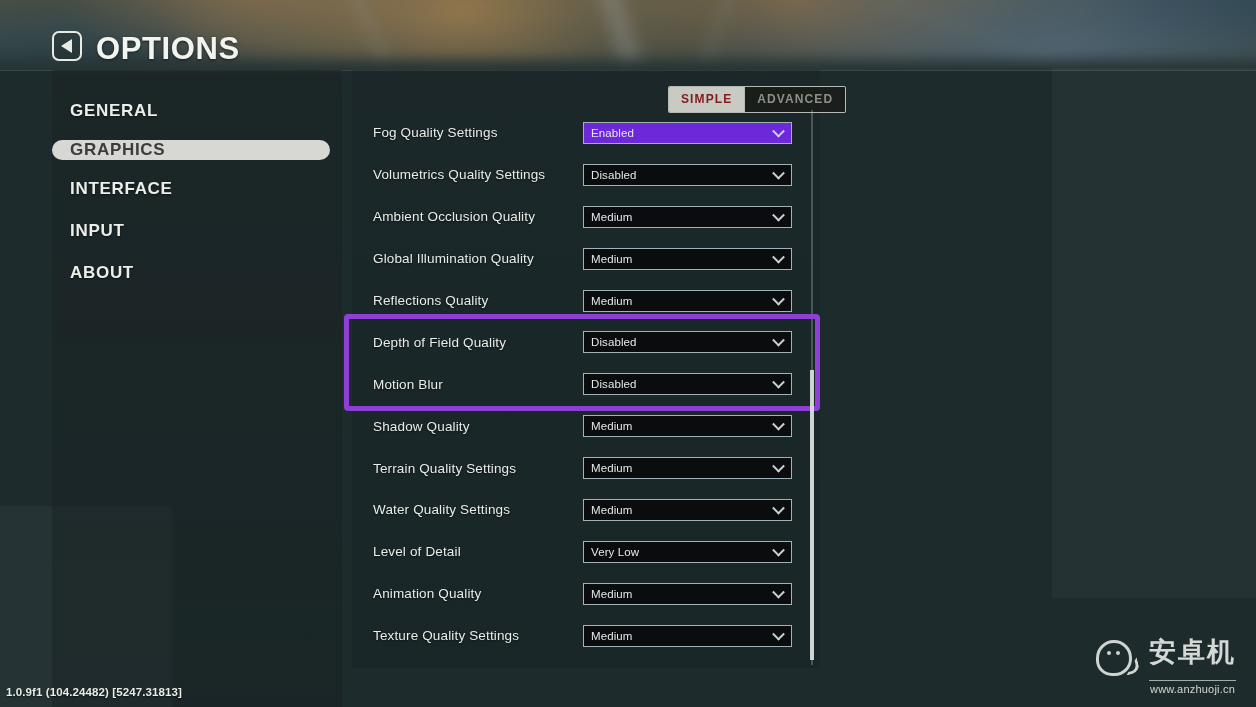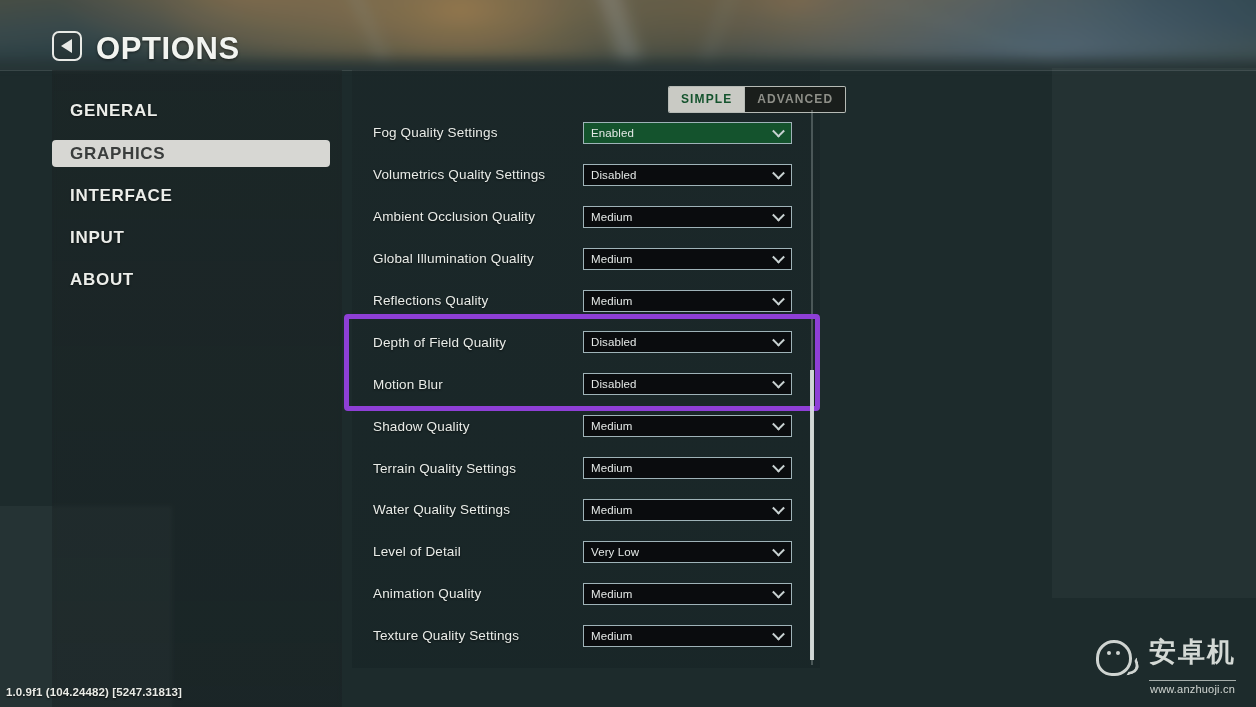--- a/index.html
+++ b/index.html
@@ -115,22 +115,22 @@
     color:#eceeea; font-size:17px; letter-spacing:.7px;
     text-shadow:0 1px 2px rgba(0,0,0,.5);
     cursor:pointer;
     font-weight:bold;
   }
   .nav-item.active {
     background:#d7d7d3;
     color:#3a3d3c;
     text-shadow:none;
     margin-right:12px;
-    border-radius:4px;
-    height:27px;
+    border-radius:11px;
+    height:20px;
   }
 
   
   #content-panel {
     position:absolute; left:352px; top:70px;
     width:468px; height:598px;
     background:linear-gradient(180deg, rgba(24,34,36,.38), rgba(18,30,32,.34));
     z-index:3;
   }
 
@@ -144,21 +144,21 @@
     z-index:5;
     background:rgba(24,26,22,.55);
   }
   .mode-btn {
     font-size:12px; font-weight:bold; letter-spacing:1.1px;
     padding:5px 12px 6px;
     cursor:pointer;
     color:#8e8f88;
     background:rgba(28,30,26,.55);
   }
-  .mode-btn.active { background:#c9cac4; color:#14532d; }
+  .mode-btn.active { background:#c9cac4; color:#7f1d1d; }
   .mode-sep { width:1px; background:rgba(222,226,220,.80); }
 
   
   #settings-list {
     position:absolute; left:352px; top:112px;
     width:468px; height:556px;
     z-index:4;
   }
   .setting-row {
     position:relative;
@@ -311,21 +311,21 @@
 
 <div id="mode-toggle">
     <div class="mode-btn active">SIMPLE</div>
     <div class="mode-sep"></div>
     <div class="mode-btn">ADVANCED</div>
   </div>
 
 <div id="settings-list">
     <div class="setting-row">
       <div class="setting-label">Fog Quality Settings</div>
-      <div class="setting-dropdown" style="background: #14532d; border-color: rgb(159, 179, 184);">
+      <div class="setting-dropdown" style="background: #6d28d9; border-color: rgb(159, 179, 184);">
         <span class="val">Enabled</span>
         <span class="chev"></span>
       </div>
     </div>
     <div class="setting-row">
       <div class="setting-label">Volumetrics Quality Settings</div>
       <div class="setting-dropdown" style="background: rgb(10, 12, 14); border-color: rgb(159, 179, 184);">
         <span class="val">Disabled</span>
         <span class="chev"></span>
       </div>

